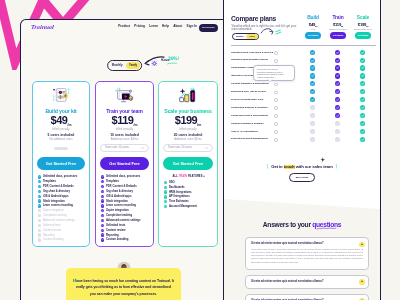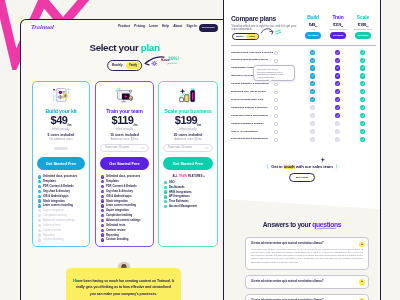--- a/index.html
+++ b/index.html
@@ -140,21 +140,20 @@
         <span>Product</span>
         <span>Pricing</span>
         <span>Learn</span>
         <span>Help</span>
         <span>About</span>
         <span>Sign In</span>
       </div>
       <div class="navbtn">Try for free</div>
     </div>
 
-    <h1 class="title"><span>Select your </span><span class="accent">plan</span></h1>
 
     <div class="toggle">
       <div class="opt">Monthly</div>
       <div class="opt on">Yearly</div>
     </div>
 
     <div class="anno">
       <svg viewBox="0 0 60 16" style="position:absolute;left:0;top:0;width:40px;height:11px">
         <path d="M36 3 C29 1.6 18 4.2 8.5 12" fill="none" stroke="#262250" stroke-width="1.7" stroke-linecap="round"></path>
         <path d="M12.6 8.2 L7.4 12.6 L13.4 14.6" fill="none" stroke="#262250" stroke-width="1.7" stroke-linecap="round" stroke-linejoin="round"></path>

